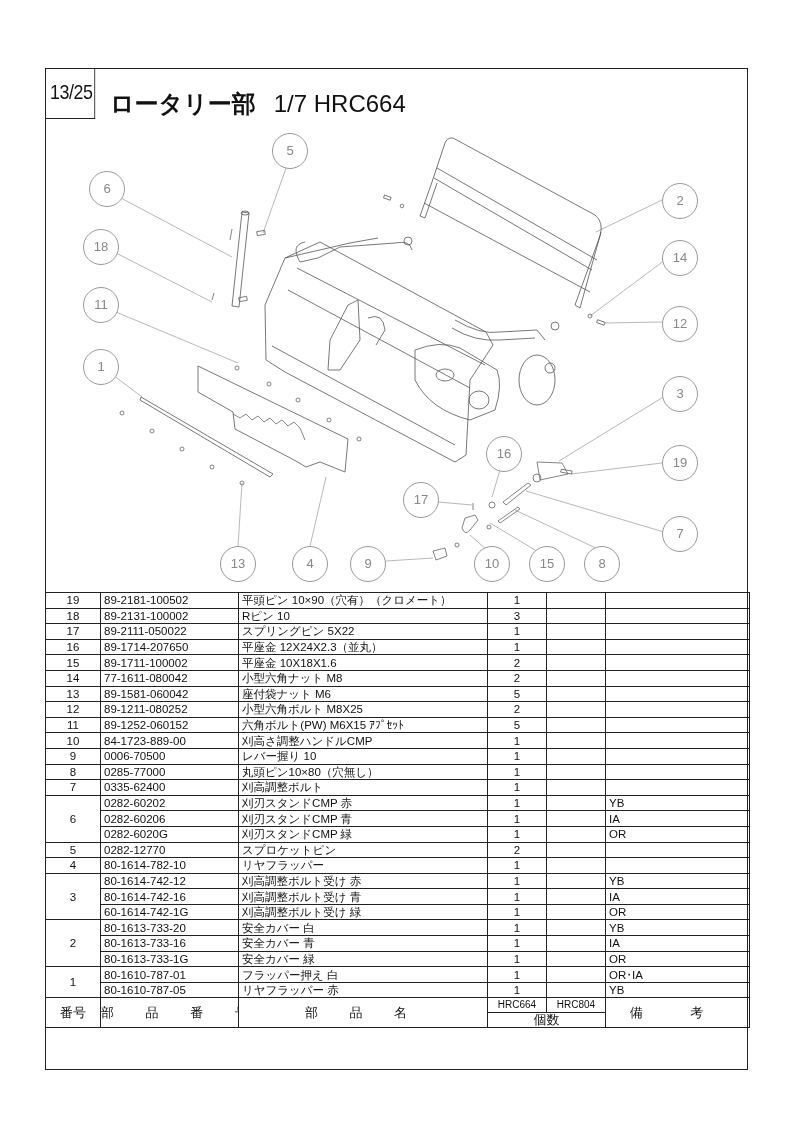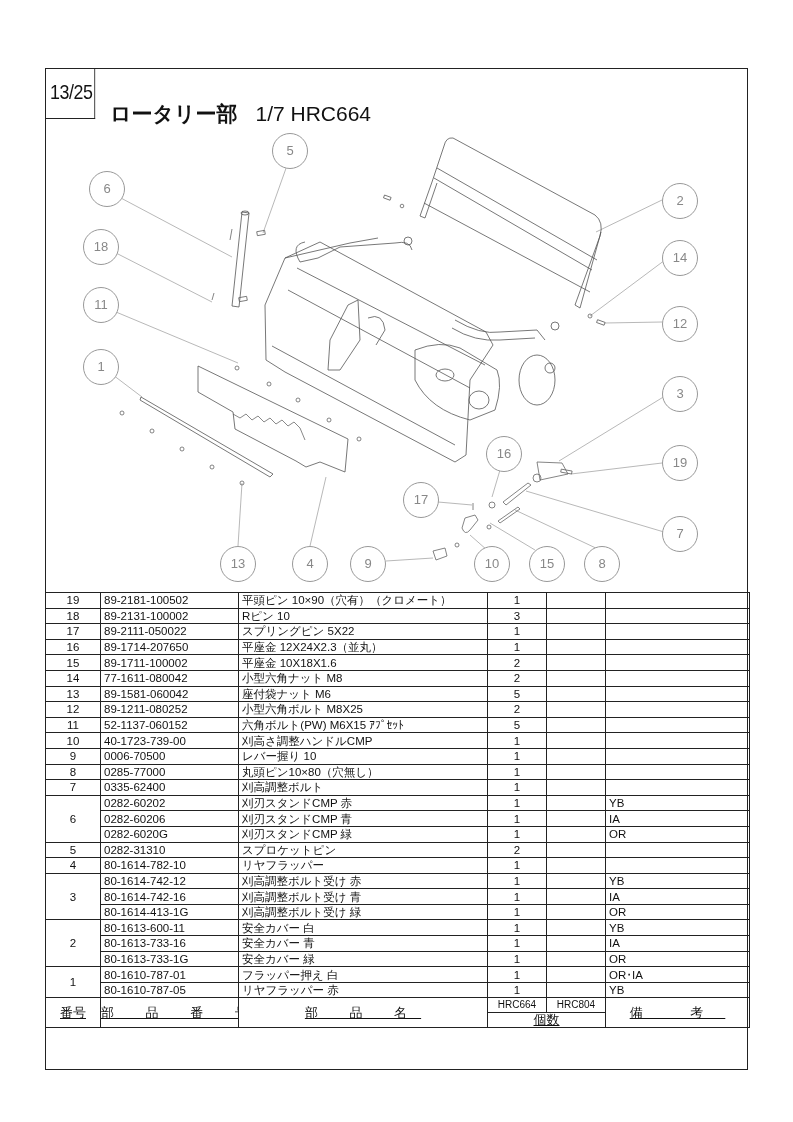--- a/index.html
+++ b/index.html
@@ -4,36 +4,36 @@
 <style>
   html, body { margin:0; padding:0; background:#ffffff; }
   body { width:793px; height:1122px; position:relative; overflow:hidden;
          font-family:"DejaVu Sans", "Liberation Sans", sans-serif; color:#111; }
   .frame { position:absolute; left:45px; top:68px; width:703px; height:1002px;
            border:1.5px solid #222; box-sizing:border-box; }
   .page-tag { position:absolute; left:45px; top:68px; width:59px; height:51px;
               border-right:1.2px solid #222; border-bottom:1.2px solid #222; box-sizing:border-box;
               font-family:"Liberation Sans", sans-serif; font-size:21px; line-height:48px;
               text-align:center; letter-spacing:-0.5px; transform:scaleX(0.85); transform-origin:left center; padding-left:4px; }
-  .title { position:absolute; left:110px; top:100px; font-size:21px; font-weight:bold;
+  .title { position:absolute; left:110px; top:88px; font-size:24px; font-weight:bold;
            font-family:"DejaVu Sans", sans-serif; white-space:nowrap; }
   .title .model { font-weight:normal; font-family:"Liberation Sans", sans-serif; margin-left:18px; }
   .diagram { position:absolute; left:46px; top:119px; width:701px; height:473px; }
   .callout { position:absolute; width:36px; height:36px; border:1px solid #999; border-radius:50%;
              box-sizing:border-box; text-align:center; line-height:34px; font-size:13px; color:#888;
              font-family:"Liberation Sans", sans-serif; background:#fff; }
   table.parts { position:absolute; left:45px; top:592px; width:704px; border-collapse:collapse;
                 table-layout:fixed; font-family:"Liberation Sans", sans-serif; font-size:11.5px; }
   table.parts td { border:1px solid #222; height:14.6px; padding:0 0 0 3px; line-height:14px;
                    white-space:nowrap; overflow:hidden; }
   table.parts td.no { text-align:center; padding:0; }
   table.parts td.qty { text-align:center; padding:0; }
   table.parts tr.top td { border-top:1.5px solid #222; }
   table.parts tr.hdr td { height:14px; }
-  td.h-center { text-align:center; padding:0 !important; font-size:13px;text-decoration:underline; }
+  td.h-center { text-align:center; padding:0 !important; font-size:13px; }
   td.h-small { text-align:center; padding:0 !important; font-size:10px;margin-left:17px; }
   .spaced { letter-spacing:14px; }
   .spaced-wide { letter-spacing:22px; }
 </style>
 </head>
 <body>
 
 <div class="frame"></div>
 <div class="page-tag">13/25</div>
 <div class="title">
@@ -226,29 +226,29 @@
     <tr>
         <td class="no">12</td>
         <td>89-1211-080252</td>
         <td>小型六角ボルト M8X25</td>
         <td class="qty">2</td>
         <td class="qty"></td>
         <td></td>
       </tr>
     <tr>
         <td class="no">11</td>
-        <td>52-1137-060152</td>
+        <td>89-1252-060152</td>
         <td>六角ボルト(PW) M6X15 ｱﾌﾟｾｯﾄ</td>
         <td class="qty">5</td>
         <td class="qty"></td>
         <td></td>
       </tr>
     <tr>
         <td class="no">10</td>
-        <td>40-1723-739-00</td>
+        <td>84-1723-889-00</td>
         <td>刈高さ調整ハンドルCMP</td>
         <td class="qty">1</td>
         <td class="qty"></td>
         <td></td>
       </tr>
     <tr>
         <td class="no">9</td>
         <td>0006-70500</td>
         <td>レバー握り 10</td>
         <td class="qty">1</td>
@@ -289,21 +289,21 @@
       </tr>
     <tr>
         <td>0282-6020G</td>
         <td>刈刃スタンドCMP 緑</td>
         <td class="qty">1</td>
         <td class="qty"></td>
         <td>OR</td>
       </tr>
     <tr>
         <td class="no">5</td>
-        <td>0282-31310</td>
+        <td>0282-12770</td>
         <td>スプロケットピン</td>
         <td class="qty">2</td>
         <td class="qty"></td>
         <td></td>
       </tr>
     <tr>
         <td class="no">4</td>
         <td>80-1614-782-10</td>
         <td>リヤフラッパー</td>
         <td class="qty">1</td>
@@ -320,30 +320,30 @@
         <td>YB</td>
       </tr>
     <tr>
         <td>80-1614-742-16</td>
         <td>刈高調整ボルト受け 青</td>
         <td class="qty">1</td>
         <td class="qty"></td>
         <td>IA</td>
       </tr>
     <tr>
-        <td>80-1614-413-1G</td>
+        <td>60-1614-742-1G</td>
         <td>刈高調整ボルト受け 緑</td>
         <td class="qty">1</td>
         <td class="qty"></td>
         <td>OR</td>
       </tr>
 
     <tr>
         <td class="no" rowspan="3">2</td>
-        <td>80-1613-600-11</td>
+        <td>80-1613-733-20</td>
         <td>安全カバー 白</td>
         <td class="qty">1</td>
         <td class="qty"></td>
         <td>YB</td>
       </tr>
     <tr>
         <td>80-1613-733-16</td>
         <td>安全カバー 青</td>
         <td class="qty">1</td>
         <td class="qty"></td>

